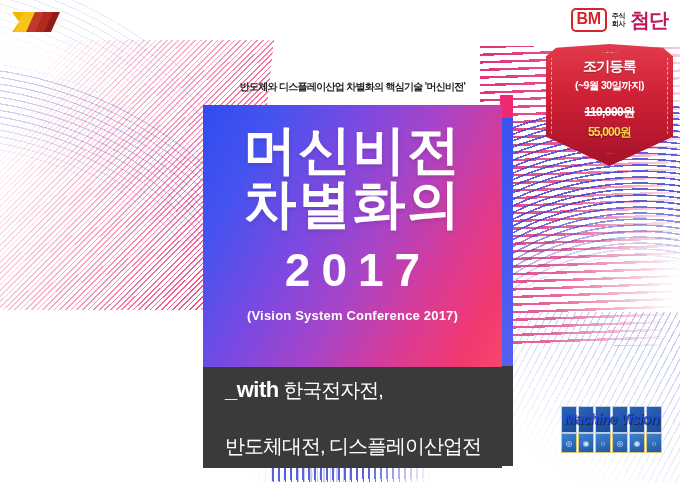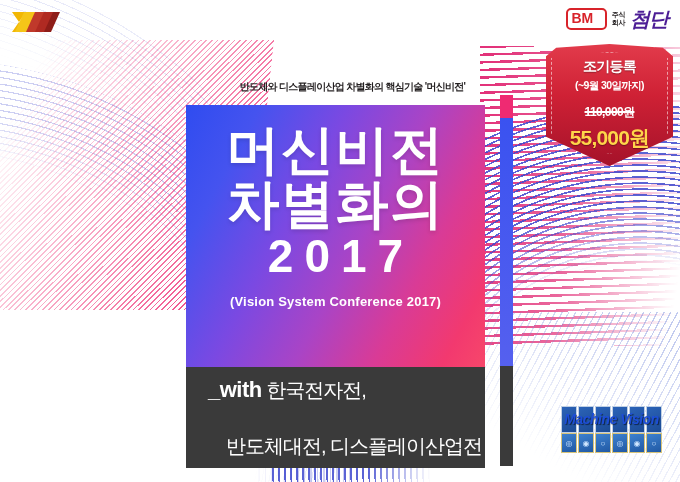--- a/index.html
+++ b/index.html
@@ -127,31 +127,31 @@
     letter-spacing:0.1px; margin-top:3px; white-space:nowrap;
   }
 
   
   #sponsor-logo {
     position:absolute; right:12px; top:8px;
     display:flex; align-items:center; gap:5px;
   }
   #bm-badge {
     border:2px solid #d8232a; border-radius:5px;
-    color:#d8232a; font-weight:bold; font-size:14px;
-    padding:1px 12px 2px 4px; letter-spacing:-0.3px;
+    color:#d8232a; font-weight:bold; font-size:16px;
+    padding:1px 4px 2px 4px; letter-spacing:-0.3px;
     line-height:1.05;
   }
   #sponsor-sub {
     font-size:7px; font-weight:bold; color:#231f20;
     line-height:1.15; text-align:center; letter-spacing:-0.4px;
   }
   #sponsor-main {
-    font-size:20px; font-weight:bold; color:#4c1d95;
-    letter-spacing:-1px; line-height:1;font-style:italic;
+    font-size:20px; font-weight:bold; color:#be185d;
+    letter-spacing:-1px; line-height:1;
   }
 
   
   #price-ribbon {
     position:absolute; right:7px; top:44px;
     width:127px; height:122px; z-index:35;
   }
   #ribbon-shape {
     position:absolute; inset:0;
     background:linear-gradient(180deg,#e23b4b 0%,#cf2135 42%,#a5122a 100%);
@@ -176,28 +176,28 @@
   #ribbon-period {
     font-size:10.5px; font-weight:bold; margin-top:3px;
     letter-spacing:-0.6px;
   }
   #ribbon-old-price {
     font-size:12px; font-weight:bold; margin-top:11px;
     letter-spacing:-0.6px; text-decoration:line-through;
     text-decoration-thickness:1.5px;
   }
   #ribbon-new-price {
-    font-size:21px; font-weight:bold; margin-top:3px;
+    font-size:12px; font-weight:bold; margin-top:3px;
     color:#ffd54a; letter-spacing:-0.8px;
     text-shadow:0 1px 1px rgba(0,0,0,.35);
   }
 
   
   #poster {
-    position:absolute; left:186px; top:105px;
+    position:absolute; left:203px; top:105px;
     width:299px; height:363px; z-index:20;
   }
   #poster-tagline {
     position:absolute; left:203px; top:80px; width:299px;
     text-align:center; z-index:25;
     font-size:10px; font-weight:bold; color:#231f20;
     letter-spacing:-0.7px; white-space:nowrap;
   }
   #poster-gradient {
     position:absolute; left:0; top:0; width:299px; height:262px;
@@ -211,37 +211,37 @@
     justify-content:flex-start; padding-top:18px;
     color:#ffffff;
   }
   .poster-title-line {
     font-size:53px; font-weight:bold; line-height:1.02;
     letter-spacing:1.5px; white-space:nowrap;
     text-shadow:0 2px 4px rgba(0,0,0,0.13);
   }
   #poster-year {
     font-size:46px; font-weight:bold; line-height:1.05;
-    letter-spacing:11px; margin-top:1px; padding-left:11px;
+    letter-spacing:11px; margin-top:15px; padding-left:11px;
     white-space:nowrap;
   }
   #poster-subtitle {
     font-size:13px; font-weight:bold; letter-spacing:0.2px;
     margin-top:14px; white-space:nowrap;
   }
   #poster-footer {
     position:absolute; left:0; top:262px; width:299px; height:101px;
     background:#3a3a3a; color:#ffffff;
     display:flex; flex-direction:column; justify-content:center;
     padding-left:22px;
     gap:26px;
   }
   #footer-line1 { font-size:20px; letter-spacing:-1px; white-space:nowrap; line-height:1.32; }
   #footer-with { font-weight:bold; font-size:22px; letter-spacing:-0.5px; }
-  #footer-line2 { font-size:20px; letter-spacing:-1px; white-space:nowrap; line-height:1.32; margin-top:3px;margin-left:18px; }
+  #footer-line2 { font-size:20px; letter-spacing:-1px; white-space:nowrap; line-height:1.32; margin-top:3px; }
 
   
   #mv-badge {
     position:absolute; left:561px; top:406px;
     width:101px; height:47px; z-index:30;
   }
   #mv-tiles-top {
     position:absolute; left:0; top:0; width:101px; height:27px;
     display:flex; gap:1px;
   }

